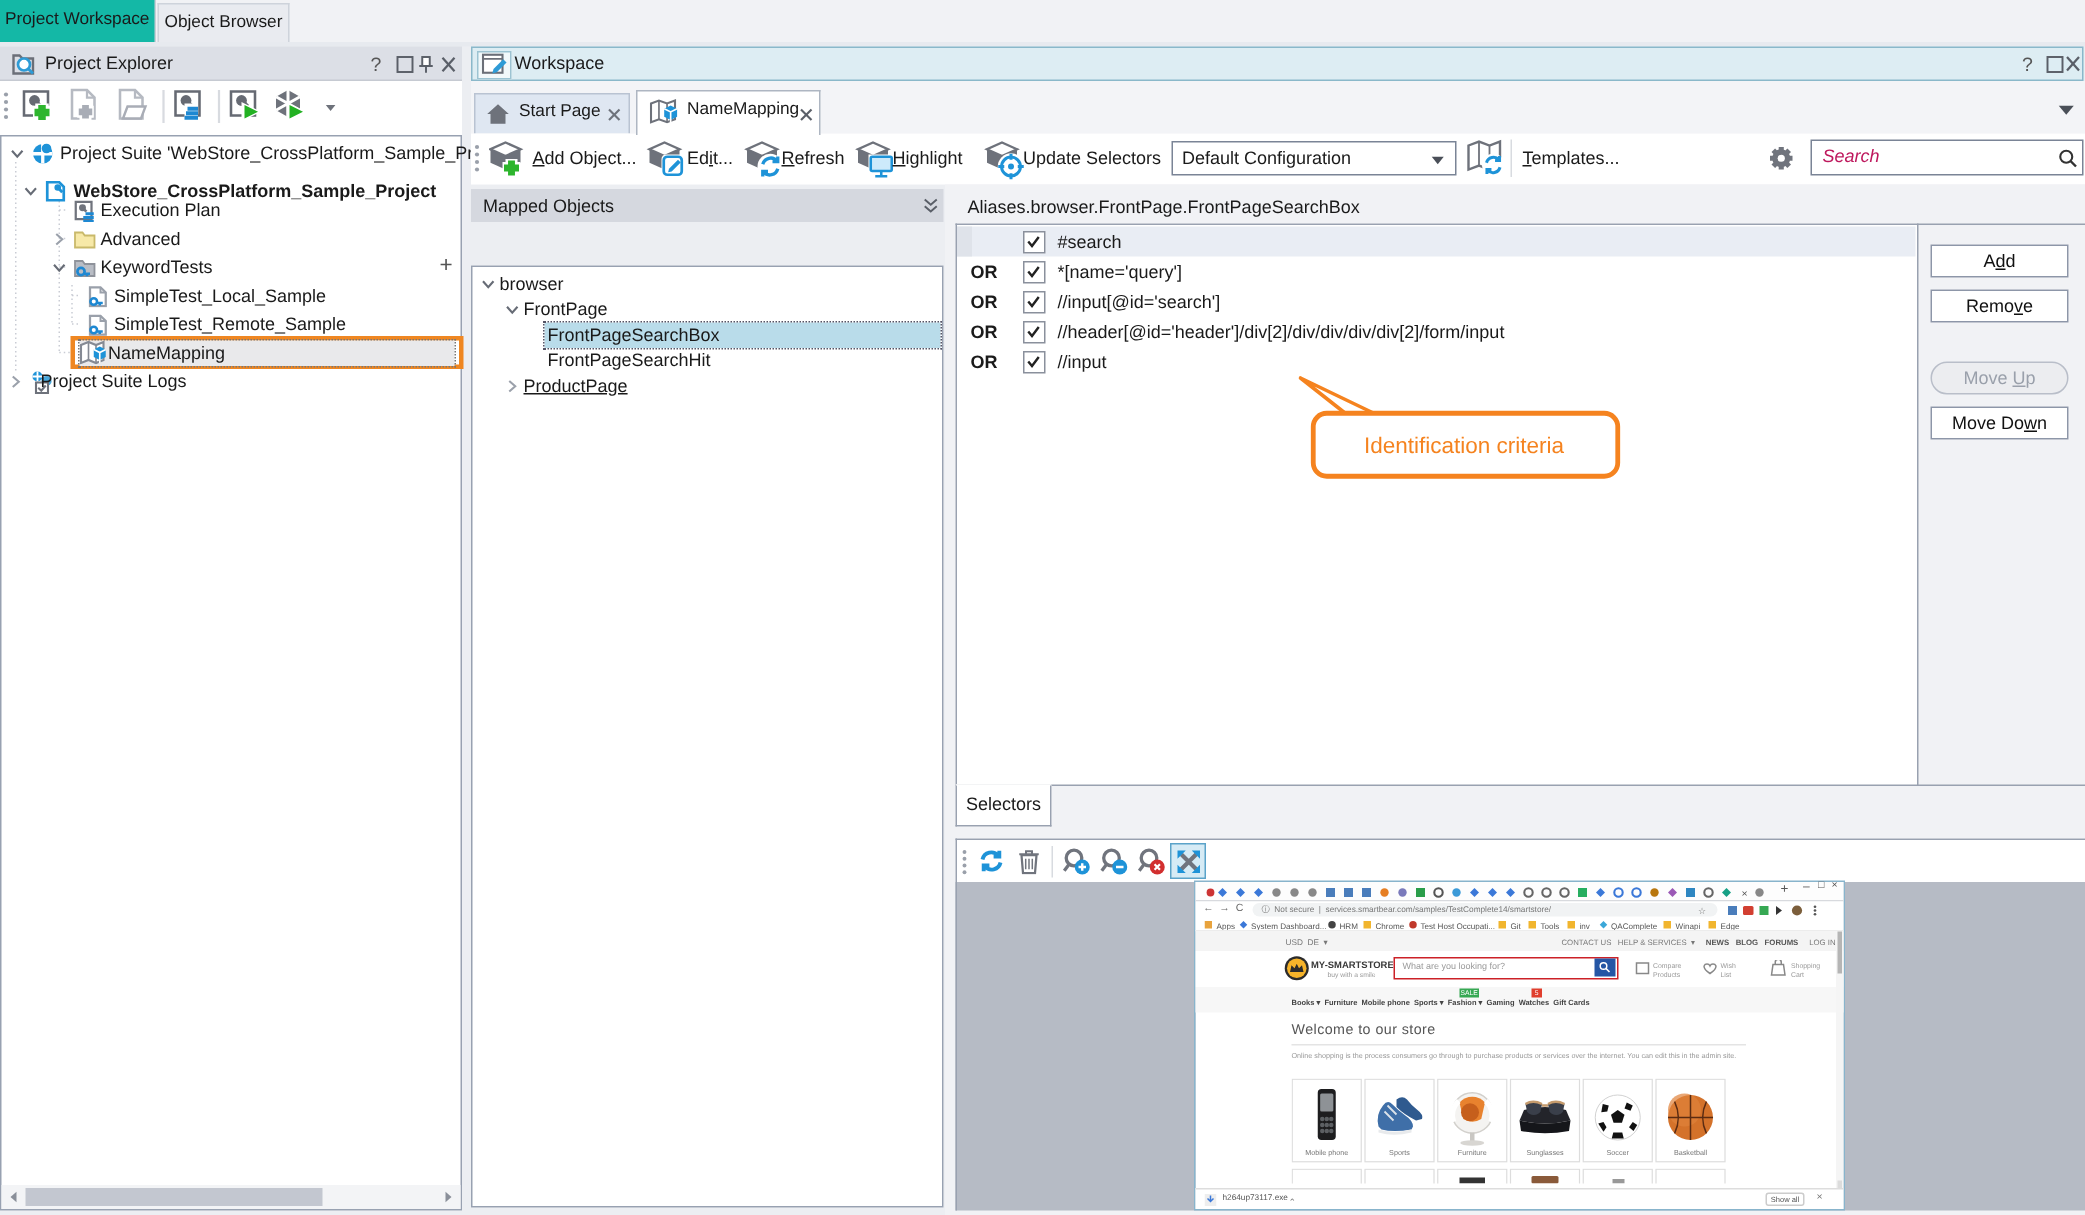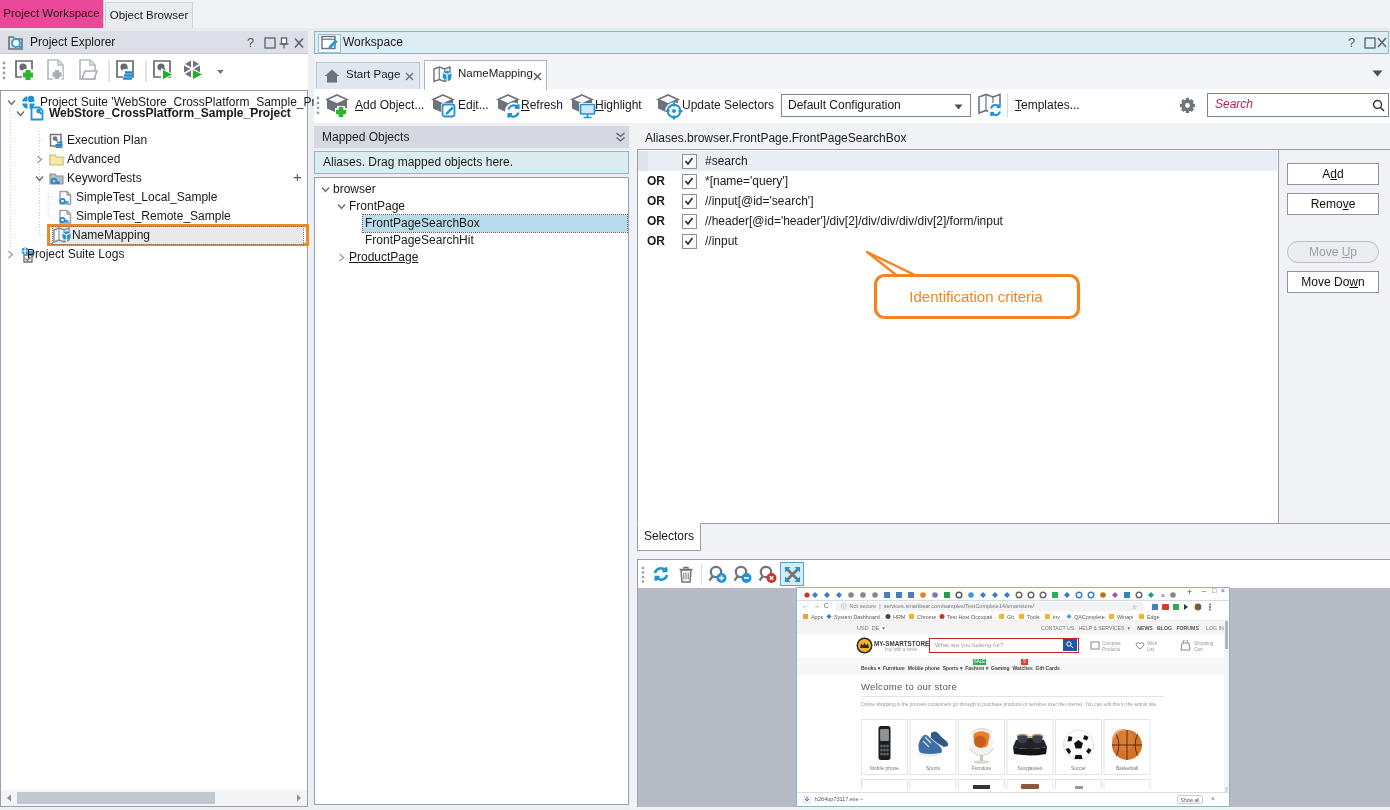--- a/index.html
+++ b/index.html
@@ -2,21 +2,21 @@
 <html><head>
 <meta charset="utf-8">
 <style>
 * { margin:0; padding:0; box-sizing:border-box; }
 html,body { width:1390px; height:810px; overflow:hidden; }
 body { font-family:"Liberation Sans", sans-serif; font-size:12px; color:#1a1a1a; background:#eceef2; }
 #root { position:absolute; top:0; left:0; width:1390px; height:810px; }
 .abs { position:absolute; }
 
 #toptabs { position:absolute; top:0; left:0; width:1390px; height:28px; background:#f1f2f5; }
-#tab-pw { position:absolute; top:0; left:0; width:104px; height:28px; background:#ec4899; border-right:1px solid #c9cdd6; text-align:center; line-height:27px; font-size:11.5px; }
+#tab-pw { position:absolute; top:0; left:0; width:104px; height:28px; background:#14b8a6; border-right:1px solid #c9cdd6; text-align:center; line-height:27px; font-size:11.5px; }
 #tab-ob { position:absolute; top:2px; left:105px; width:88px; height:26px; background:#e9ebf0; border:1px solid #ced3db; border-bottom:none; text-align:center; line-height:25px; font-size:11.5px; }
 
 #pe-header { position:absolute; top:31px; left:0; width:308px; height:23px; background:#dcdfe6; border-bottom:1px solid #c6cad2; }
 #pe-toolbar { position:absolute; top:54px; left:0; width:308px; height:36px; background:#fff; }
 #pe-tree { position:absolute; top:90px; left:0; width:308px; height:717px; background:#fff; border:1px solid #98a1b1; }
 .trow { position:absolute; height:19px; line-height:19px; white-space:nowrap; }
 
 
 #ws-header { position:absolute; top:31px; left:314px; width:1075px; height:23px; background:#ddedf3; border:1px solid #8ab8ca; }
 #ws-tabrow { position:absolute; top:54px; left:314px; width:1076px; height:35px; background:#f3f4f7; }
@@ -146,21 +146,21 @@
       <svg class="abs" style="top:5px;left:6px;" width="9" height="9" viewBox="0 0 9 9">
           <path d="M1 2.5 l3.5 4 l3.5 -4" fill="none" stroke="#676c76" stroke-width="1.4"></path>
         </svg>
       <svg class="abs" style="top:2px;left:20px;" width="15" height="15" viewBox="0 0 15 15">
         <circle cx="7.5" cy="7.5" r="6.5" fill="#1e93d8"></circle>
         <path d="M7.5 1 v13 M1 7.5 h13" stroke="#fff" stroke-width="2.2"></path>
         <circle cx="10" cy="4" r="3.2" fill="#1e93d8"></circle>
       </svg>
       <span class="abs" style="left:39px;">Project Suite 'WebStore_CrossPlatform_Sample_Project'</span>
     </div>
-    <div class="trow" style="top:13px;left:0;width:100%;font-weight:bold;">
+    <div class="trow" style="top:27px;left:0;width:100%;font-weight:bold;">
       <svg class="abs" style="top:5px;left:15px;" width="9" height="9" viewBox="0 0 9 9">
           <path d="M1 2.5 l3.5 4 l3.5 -4" fill="none" stroke="#676c76" stroke-width="1.4"></path>
         </svg>
       <svg class="abs" style="top:2px;left:29px;" width="14" height="15" viewBox="0 0 14 15">
         <path d="M1.5 1.5 h8 l3 3 v9 h-11 z" fill="#fff" stroke="#1e93d8" stroke-width="1.8"></path>
         <circle cx="8.5" cy="5" r="2.2" fill="#1e93d8"></circle>
           <path d="M8.5 5 l3 3.2" stroke="#1e93d8" stroke-width="1.9"></path>
       </svg>
       <span class="abs" style="left:48px;">WebStore_CrossPlatform_Sample_Project</span>
     </div>
@@ -384,21 +384,20 @@
         <line x1="8.5" y1="8.5" x2="12" y2="12" stroke="#333" stroke-width="1.6"></line>
       </svg>
     </div>
   </div>
 
   <div id="mo-header"><span style="padding-left:8px;">Mapped Objects</span>
     <svg class="abs" style="top:6px;left:301px;" width="11" height="11" viewBox="0 0 11 11">
       <path d="M1.5 1 l4 3.5 l4 -3.5 M1.5 5.5 l4 3.5 l4 -3.5" fill="none" stroke="#5a5f68" stroke-width="1.3"></path>
     </svg>
   </div>
-  <div id="mo-alias"><span style="padding-left:8px;">Aliases. Drag mapped objects here.</span></div>
   <div id="mo-tree">
     <div class="trow" style="top:20px;left:0;width:100%;height:17px;line-height:17px;">
       <svg class="abs" style="top:4px;left:22px;" width="9" height="9" viewBox="0 0 9 9">
           <path d="M1 2.5 l3.5 4 l3.5 -4" fill="none" stroke="#676c76" stroke-width="1.4"></path>
         </svg>
       <span class="abs" style="left:34px;">FrontPage</span>
     </div>
     <div class="trow" style="top:3px;left:0;width:100%;height:17px;line-height:17px;">
       <svg class="abs" style="top:4px;left:6px;" width="9" height="9" viewBox="0 0 9 9">
           <path d="M1 2.5 l3.5 4 l3.5 -4" fill="none" stroke="#676c76" stroke-width="1.4"></path>

